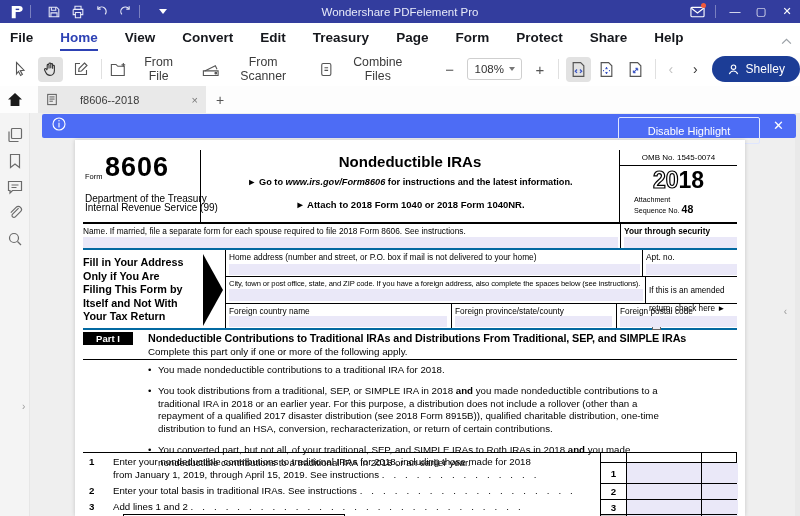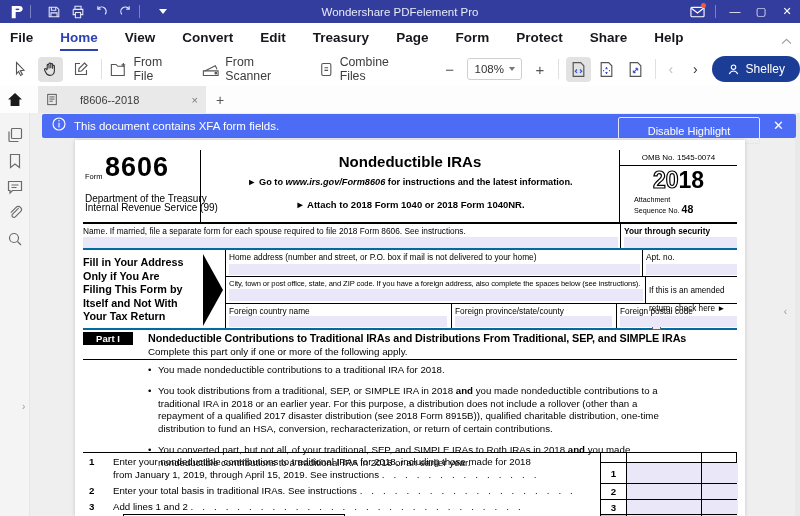--- a/index.html
+++ b/index.html
@@ -23,21 +23,21 @@
   .menubar .mitem { font-size:13.5px; font-weight:bold; color:#15171c; padding:5px 0 4px; margin-right:27px; border-bottom:2.5px solid transparent; }
   .menubar .mitem.active { color:#2d41b4; border-bottom-color:#2d41b4; }
   .menu-collapse { position:absolute; right:8px; top:8px; color:#9aa0a6; }
 
   
   .toolbar { position:absolute; left:0; top:52px; width:800px; height:34px; background:#fff; display:flex; align-items:center; }
   .tool { display:flex; align-items:center; justify-content:center; color:#4a4a4a; }
   .toolbtn { width:25px; height:25px; border-radius:4px; }
   .toolbtn.active { background:#e2e2e2; color:#333; }
   .vsep { width:1px; height:20px; background:#e0e0e0; margin:0 8px; }
-  .labelbtn { display:flex; align-items:center; gap:6px; color:#3c3c3c; font-size:12.3px; margin-right:18px; }
+  .labelbtn { display:flex; align-items:center; gap:6px; color:#3c3c3c; font-size:12.3px; margin-right:18px;text-align:center; }
   .glyphbtn { font-size:15px; color:#555; width:20px; text-align:center; }
   .zoombox { width:56px; height:22px; border:1px solid #cfcfcf; border-radius:3px; background:#fff; display:flex; align-items:center; justify-content:center; gap:5px; font-size:11.5px; color:#333; margin:0 8px; }
   .zcaret { width:0; height:0; border-left:3.5px solid transparent; border-right:3.5px solid transparent; border-top:4px solid #777; }
   .pagerwhite { width:19px; height:28px; background:#fff; display:flex; align-items:center; justify-content:flex-end; }
   .chev { font-size:14px; color:#333; padding:0 4px; }
   .chev.dim { color:#c2c2c2; }
   .userpill { height:26px; border-radius:13px; background:#1c3d96; color:#fff; display:flex; align-items:center; gap:6px; padding:0 15px; font-size:12px; margin-left:10px; }
 
   
   .tabrow { position:absolute; left:0; top:86px; width:800px; height:27px; background:#fdfdfd; display:flex; align-items:center; }
@@ -298,21 +298,20 @@
   <div class="scrolltrack"></div>
 
   <div class="banner">
     <span class="binfo">
       <svg width="14" height="14" viewBox="0 0 14 14" stroke="#fff" fill="none" stroke-width="1.1">
           <circle cx="7" cy="7" r="6"></circle>
           <path d="M7 6v4" stroke-linecap="round"></path>
           <circle cx="7" cy="3.8" r=".7" fill="#fff" stroke="none"></circle>
         </svg>
     </span>
-    <span class="bmsg">This document contains XFA form fields.</span>
     <span class="bbtn">Disable Highlight</span>
     <span class="bclose">✕</span>
   </div>
 
   <div class="page">
 
     <div class="abs" style="left:8px; top:10px; width:654px; height:72px;">
       <span class="abs" style="left:2px; top:22px; font-size:7.5px;">Form</span>
       <span class="abs b" style="left:22px; top:2px; font-size:27px; letter-spacing:1px;">8606</span>
       <div class="abs" style="left:2px; top:44px; font-size:10px; line-height:9px;">

